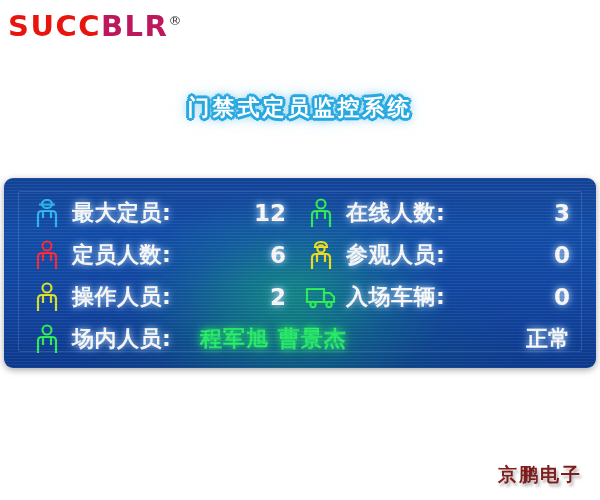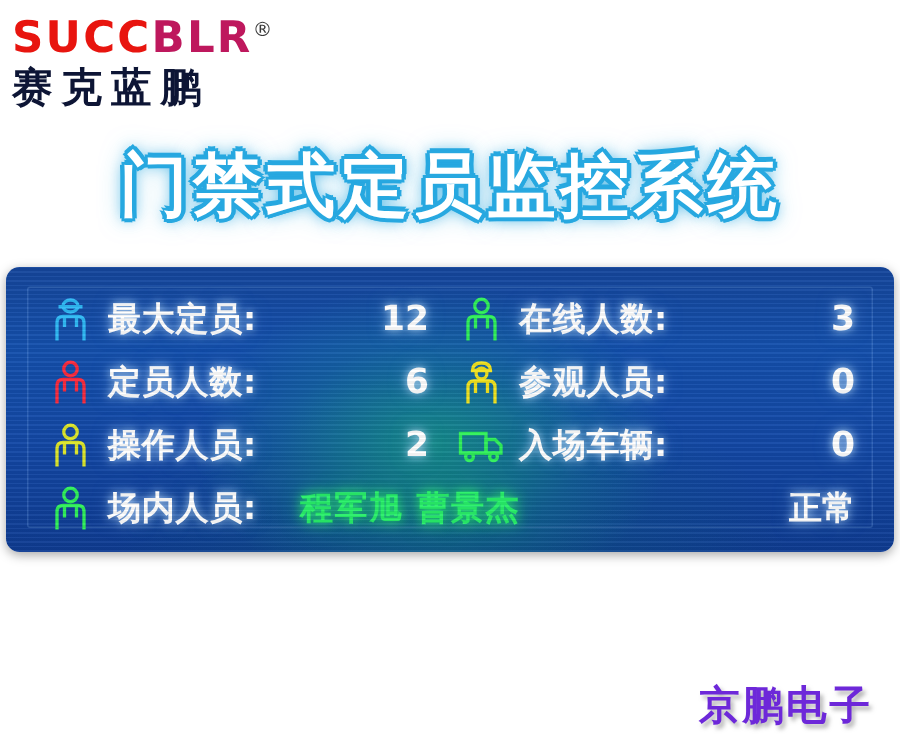--- a/index.html
+++ b/index.html
@@ -53,21 +53,21 @@
 
   
   .page-title {
     position: absolute;
     left: 0;
     top: 93px;
     width: 600px;
     text-align: center;
     font-family: "DejaVu Sans", "Liberation Sans", sans-serif;
     font-weight: bold;
-    font-size: 46px;
+    font-size: 22px;
     letter-spacing: 3px;
     color: #ffffff;
     text-shadow:
       -2px -2px 0 #27a8e0,  2px -2px 0 #27a8e0,
       -2px  2px 0 #27a8e0,  2px  2px 0 #27a8e0,
       -3px  0   0 #27a8e0,  3px  0   0 #27a8e0,
        0   -3px 0 #27a8e0,  0    3px 0 #27a8e0,
        0 0 9px rgba(39,168,224,0.95),
        0 0 16px rgba(39,168,224,0.6);
   }
@@ -178,35 +178,34 @@
 
   .icon-svg { display: block; }
 
   
   .footer-brand {
     position: absolute;
     right: 18px;
     bottom: 12px;
     font-family: "DejaVu Sans", "Liberation Sans", sans-serif;
     font-weight: bold;
-    font-size: 27px;
+    font-size: 19px;
     letter-spacing: 2px;
-    color: #6d28d9;
+    color: #7f1d1d;
     text-shadow: 2px 3px 3px rgba(120,120,120,0.55);
     white-space: nowrap;
   }
 </style>
 </head>
 <body>
 
 <div class="brand">
   <div class="brand-wordmark">
     <span class="part-a">SUCC</span><span class="part-b">BLR</span><span class="brand-reg">®</span>
   </div>
-  <div class="brand-cn">赛克蓝鹏</div>
 </div>
 
 <div class="page-title">门禁式定员监控系统</div>
 
 <div class="led-panel">
   <div class="led-inner-frame"></div>
 
   <div class="led-grid">
 
     <div class="led-row row-0">

